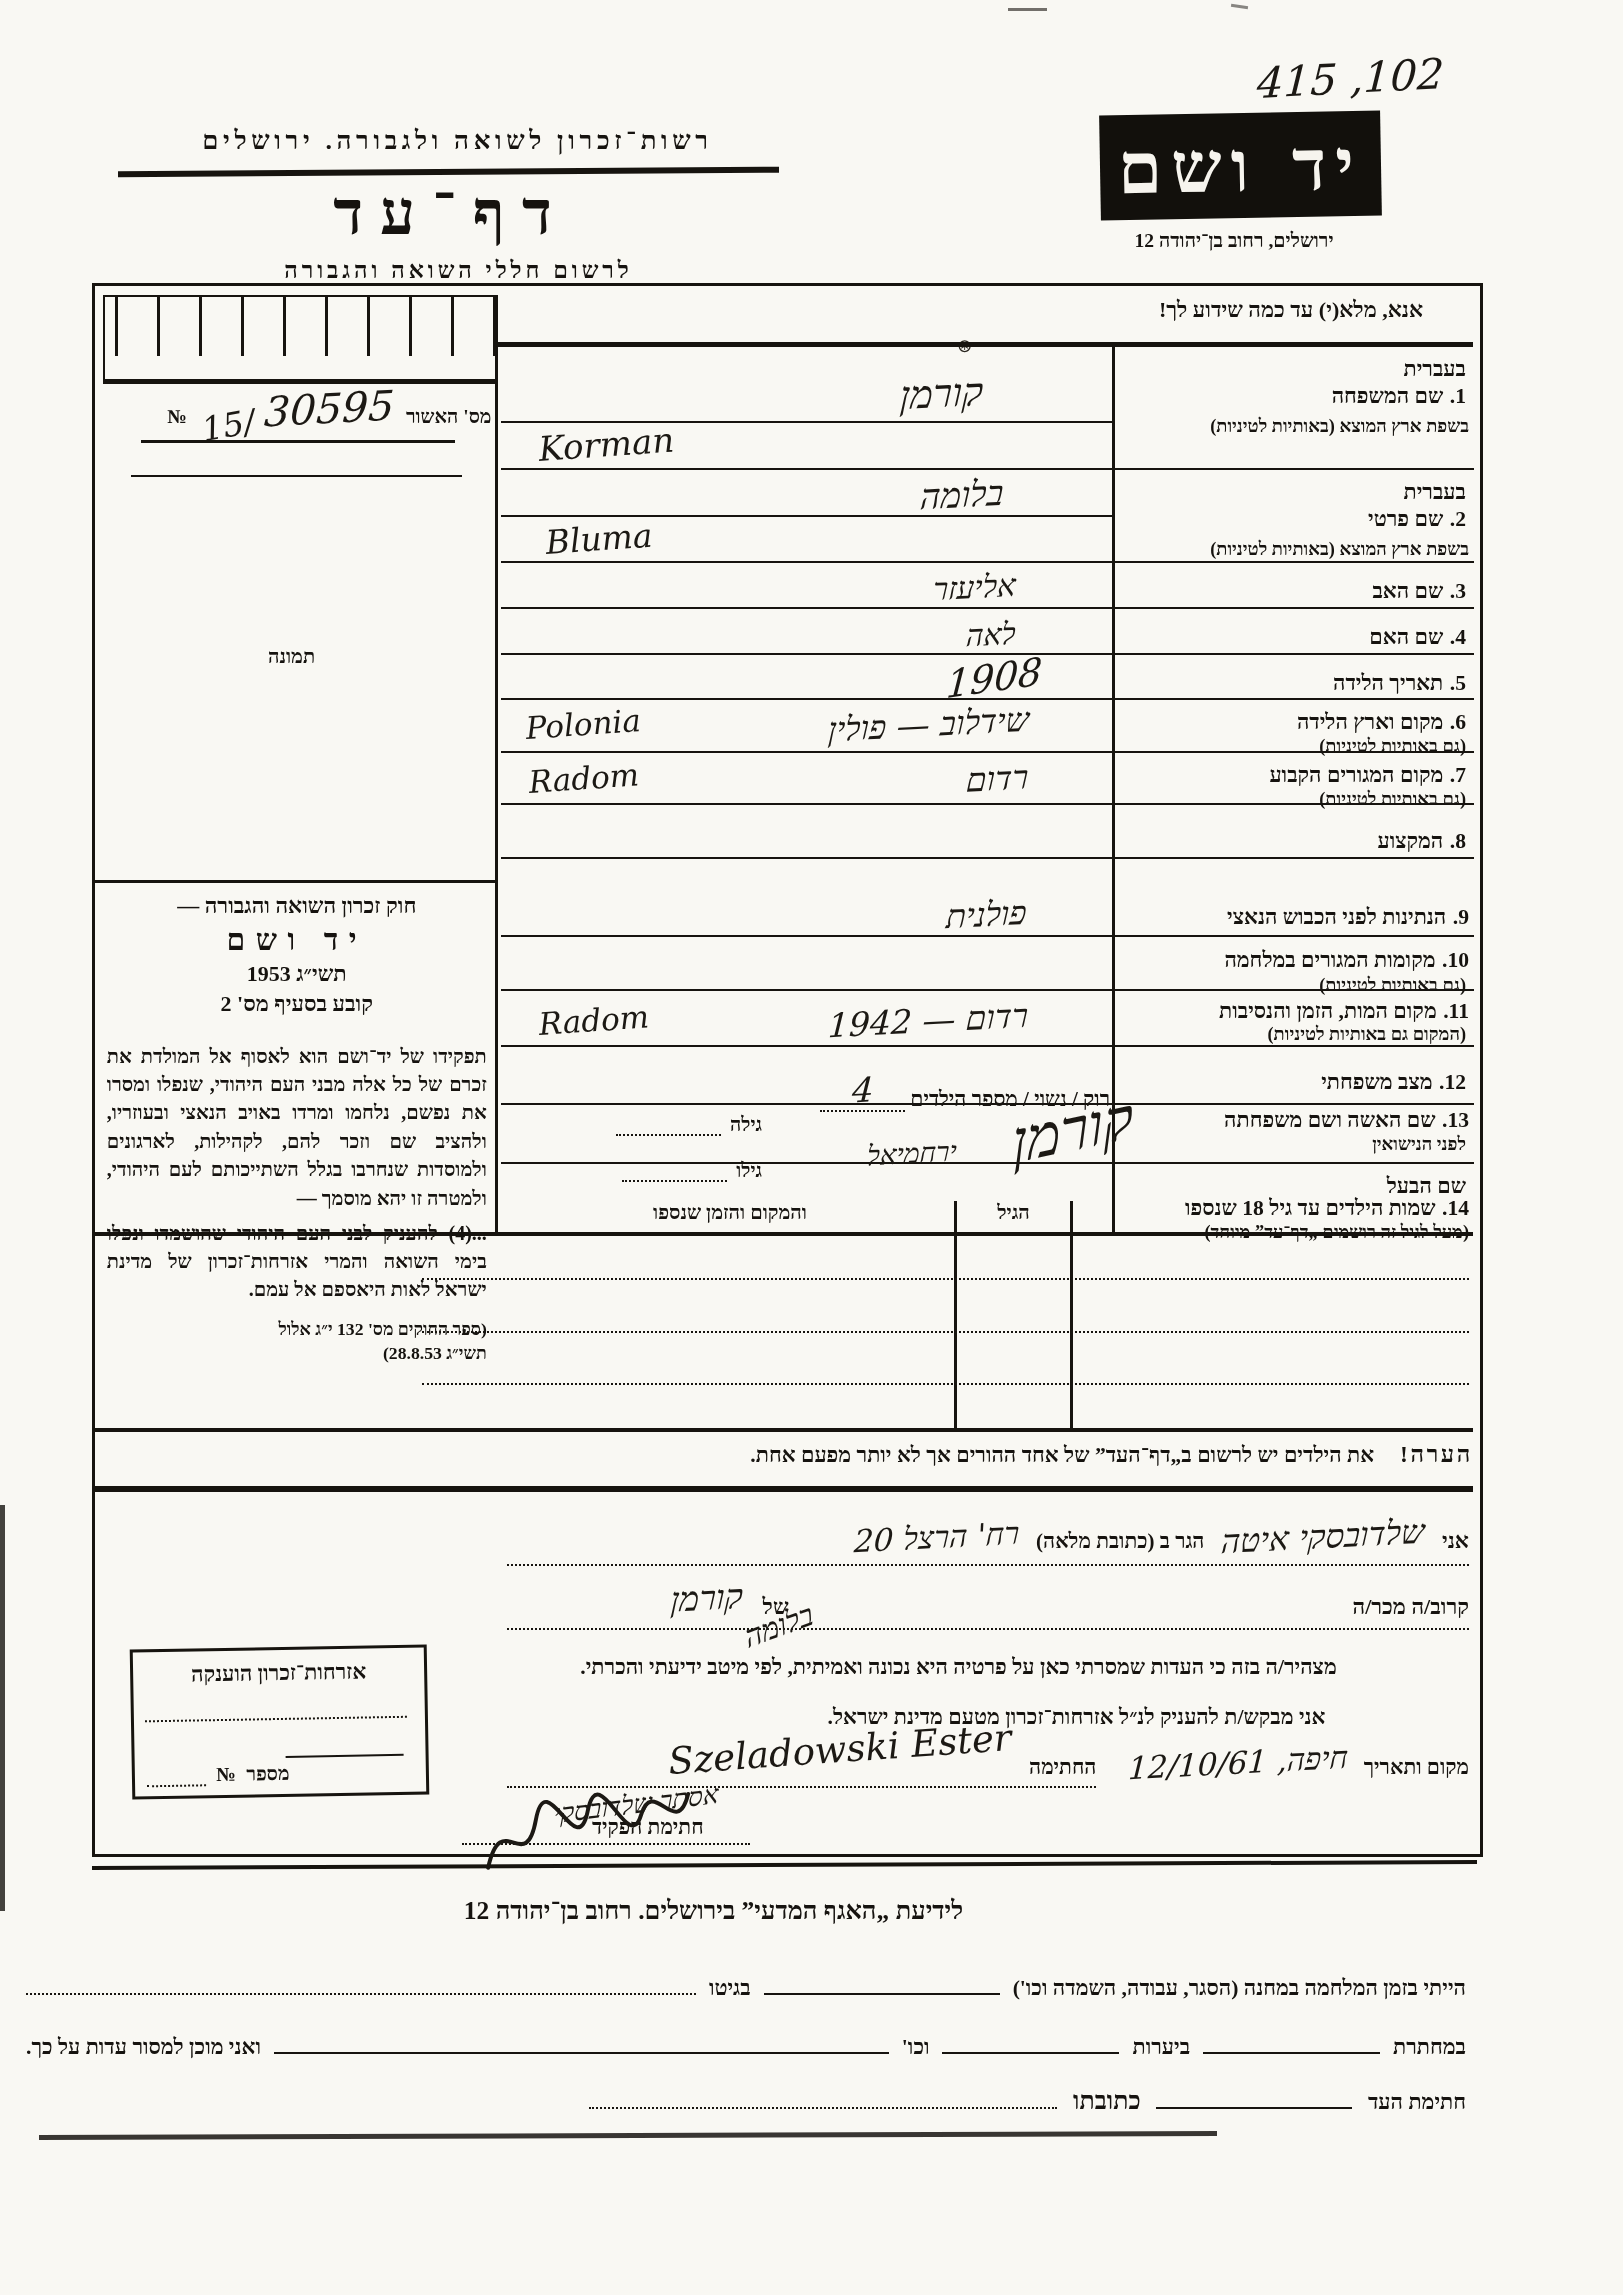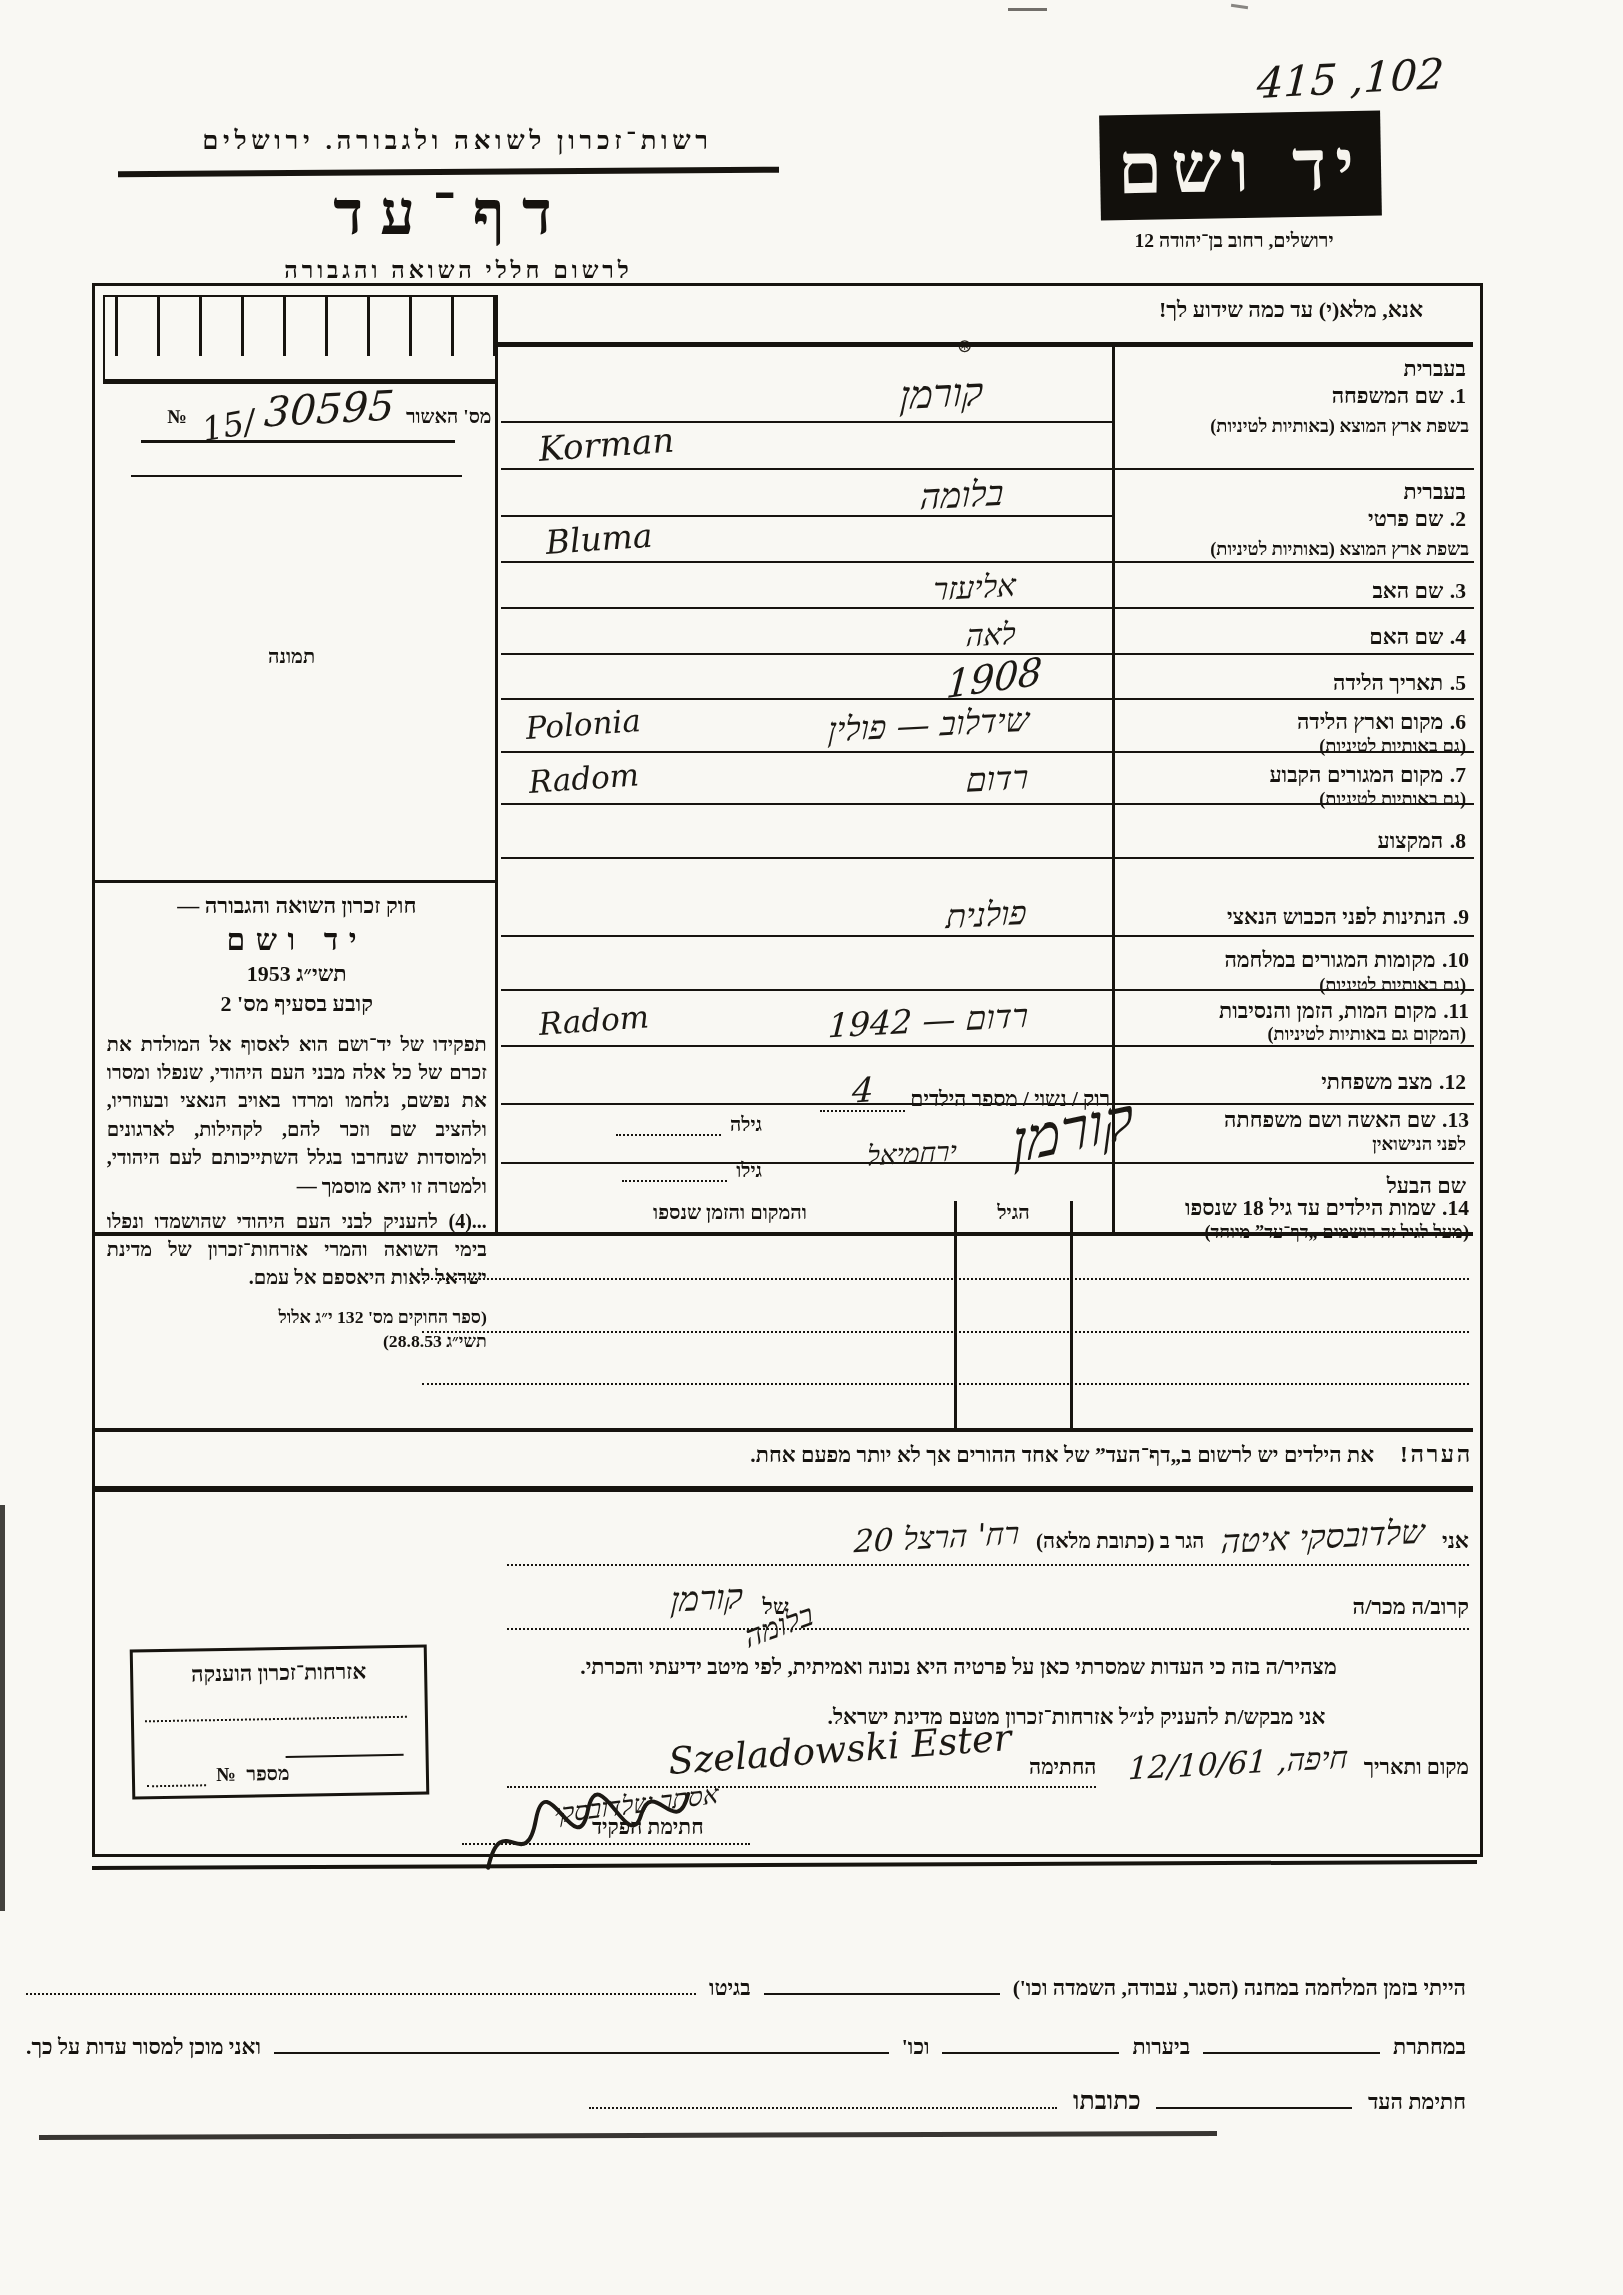--- a/index.html
+++ b/index.html
@@ -215,21 +215,21 @@
         <span>שמות הילדים עד גיל 18 שנספו</span>
     </div>
     <div class="abs sub" style="left:1021px;top:936px;width:353px;">(מעל לגיל זה רושמים „דף־עד” מיוחד)</div>
 
     <div class="abs rule" style="left:0px;top:594px;width:401px;height:2.6px;"></div>
     <div class="abs" style="left:11.8px;top:607px;width:380px;">
       <div class="print ctr" style="font-size:22px;">חוק זכרון השואה והגבורה —</div>
       <div class="print ctr" style="font-size:30px;letter-spacing:10.5px;margin-top:3.9px;">יד ושם</div>
       <div class="print ctr" style="font-size:22px;margin-top:3.9px;">תשי״ג 1953</div>
       <div class="print ctr" style="font-size:22px;margin-top:3.9px;">קובע בסעיף מס' 2</div>
-      <div class="print" style="font-size:20px;line-height:1.42;margin-top:13px;text-align:justify;">תפקידו של יד־ושם הוא לאסוף אל המולדת את זכרם של כל אלה מבני העם היהודי, שנפלו ומסרו את נפשם, נלחמו ומרדו באויב הנאצי ובעוזריו, ולהציב שם וזכר להם, לקהילות, לארגונים ולמוסדות שנחרבו בגלל השתייכותם לעם היהודי, ולמטרה זו יהא מוסמך —</div>
+      <div class="print" style="font-size:20px;line-height:1.42;margin-top:25px;text-align:justify;">תפקידו של יד־ושם הוא לאסוף אל המולדת את זכרם של כל אלה מבני העם היהודי, שנפלו ומסרו את נפשם, נלחמו ומרדו באויב הנאצי ובעוזריו, ולהציב שם וזכר להם, לקהילות, לארגונים ולמוסדות שנחרבו בגלל השתייכותם לעם היהודי, ולמטרה זו יהא מוסמך —</div>
       <div class="print" style="font-size:20px;line-height:1.42;margin-top:6.5px;text-align:justify;">‏...(4) להעניק לבני העם היהודי שהושמדו ונפלו בימי השואה והמרי אזרחות־זכרון של מדינת ישראל לאות היאספם אל עמם.</div>
       <div class="print" style="font-size:17.7px;line-height:1.35;margin-top:14.4px;width:249px;">(ספר החוקים מס' 132 י״ג אלול תשי״ג 28.8.53)</div>
     </div>
 
     <div class="abs row" style="left:412px;top:1231px;width:962px;direction:rtl;gap:17px;align-items:baseline;">
       <span class="print" style="font-size:22px;">אני</span>
       <span class="hw" style="font-size:33px;">שלדובסקי איטה</span>
       <span class="print" style="font-size:21px;">הגר ב (כתובת מלאה)</span>
       <span class="hw" style="font-size:31px;">רח' הרצל 20</span>
     </div>
@@ -269,20 +269,21 @@
       <div class="row" style="position:absolute;left:11.8px;bottom:9.2px;direction:rtl;gap:10.5px;">
         <span class="print" style="font-size:19.6px;">מספר</span>
         <span class="print" style="font-size:19.6px;">№</span>
         <span class="udot" style="width:59px;height:19.6px;"></span>
       </div>
     </div>
   </div>
 
   <div class="abs rule" style="left:92px;top:1863px;width:1385px;height:3.9px;transform:rotate(-0.25deg);"></div>
 
+  <div class="abs print ctr" style="left:393px;top:1896px;width:641px;font-size:25.5px;">לידיעת „האגף המדעי” בירושלים.  רחוב בן־יהודה 12</div>
 
   <div class="abs row" style="left:26px;top:1969px;width:1440px;direction:rtl;gap:13px;align-items:baseline;">
     <span class="print" style="font-size:21.6px;">הייתי בזמן המלחמה במחנה (הסגר, עבודה, השמדה וכו')</span>
     <span class="uline" style="flex:0 0 236px;height:23.6px;border-bottom-width:2px;"></span>
     <span class="print" style="font-size:21.6px;">בגיטו</span>
     <span class="udot" style="flex:1;height:23.6px;border-bottom-width:2px;"></span>
   </div>
 
   <div class="abs row" style="left:26px;top:2028px;width:1440px;direction:rtl;gap:13px;align-items:baseline;">
     <span class="print" style="font-size:21.6px;">במחתרת</span>

